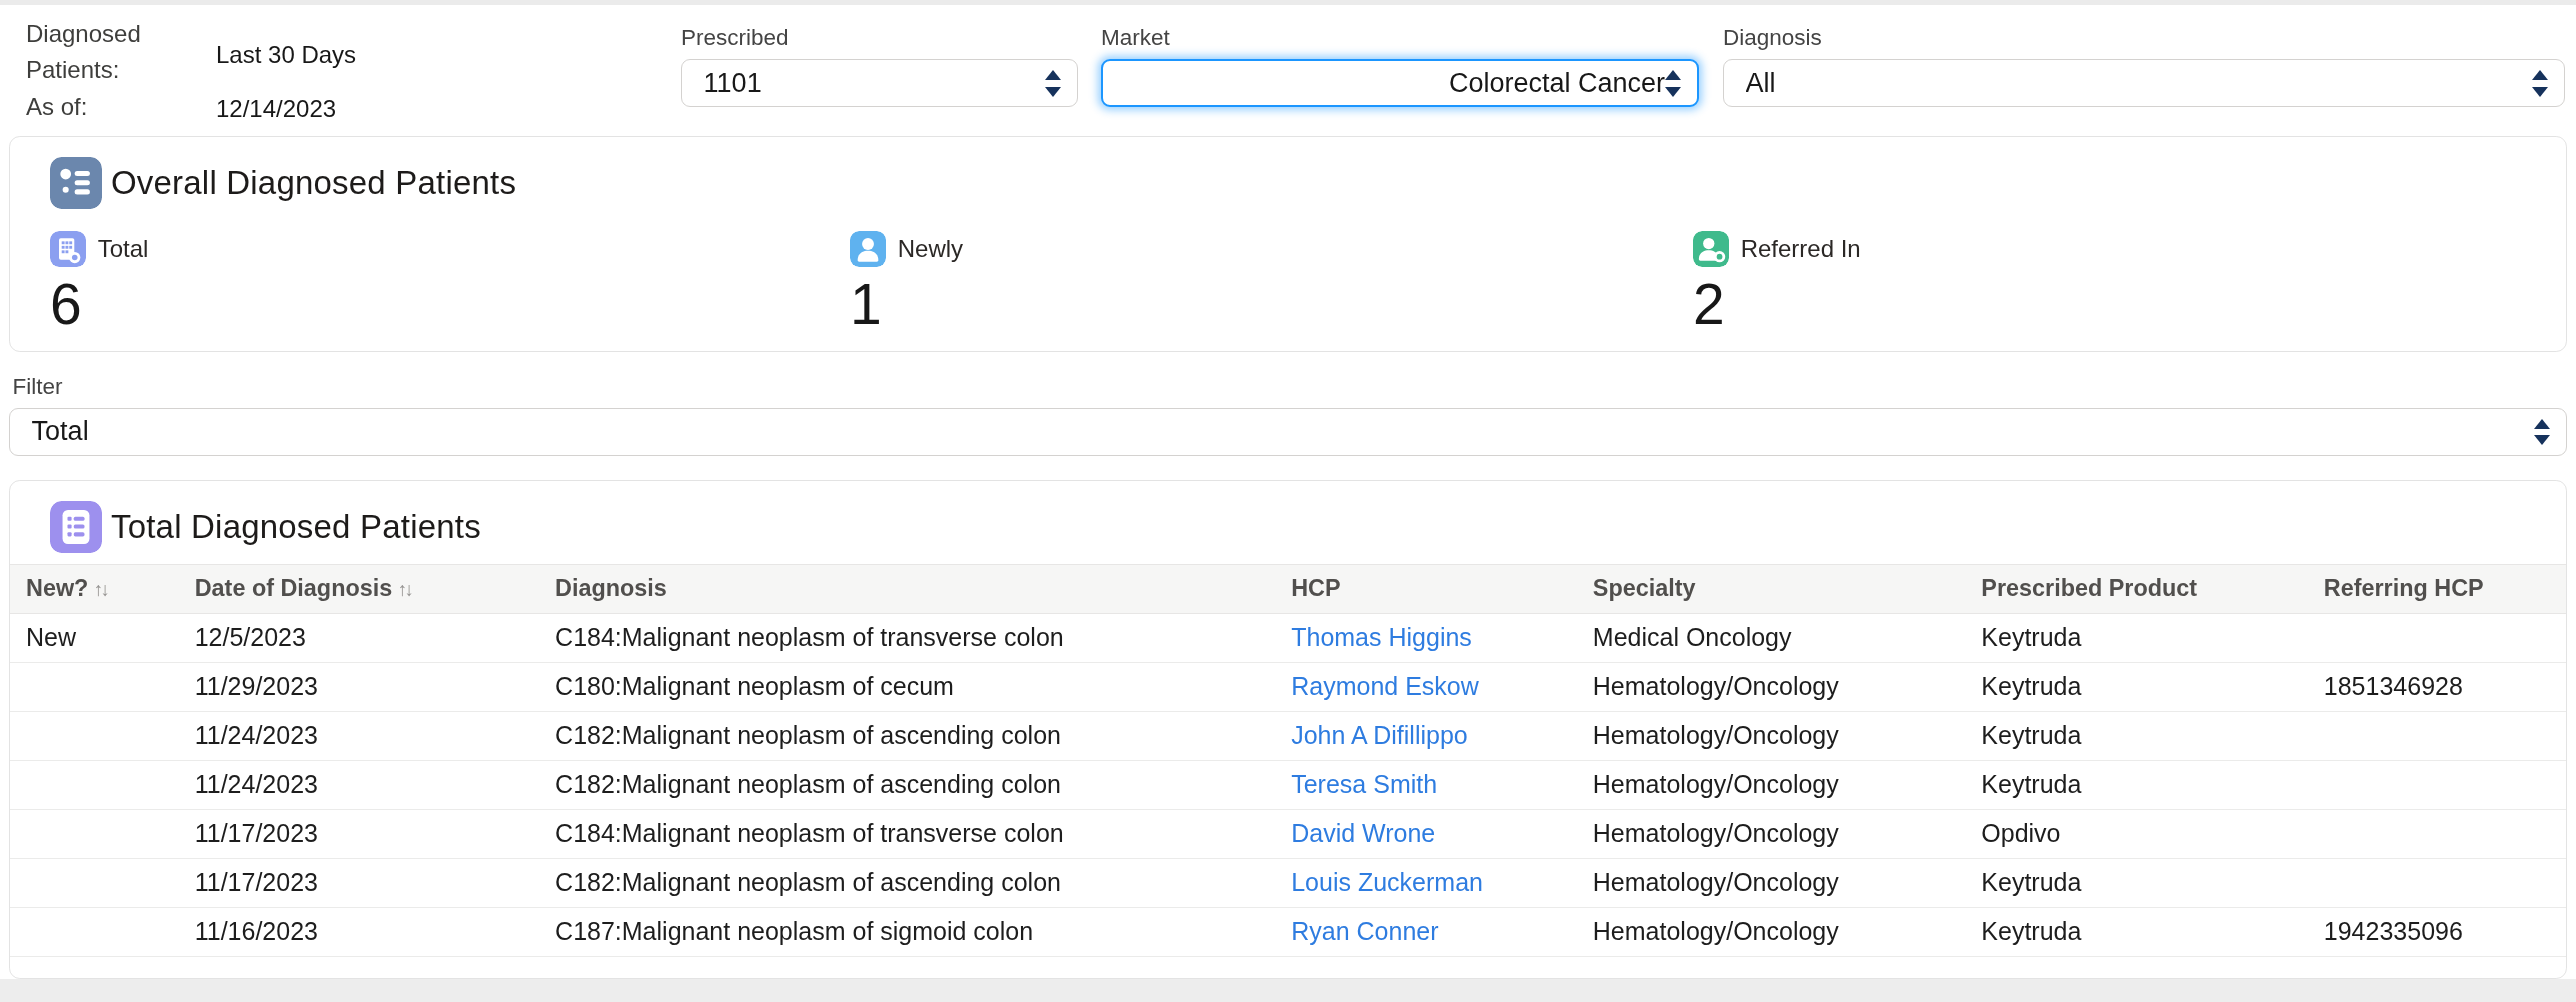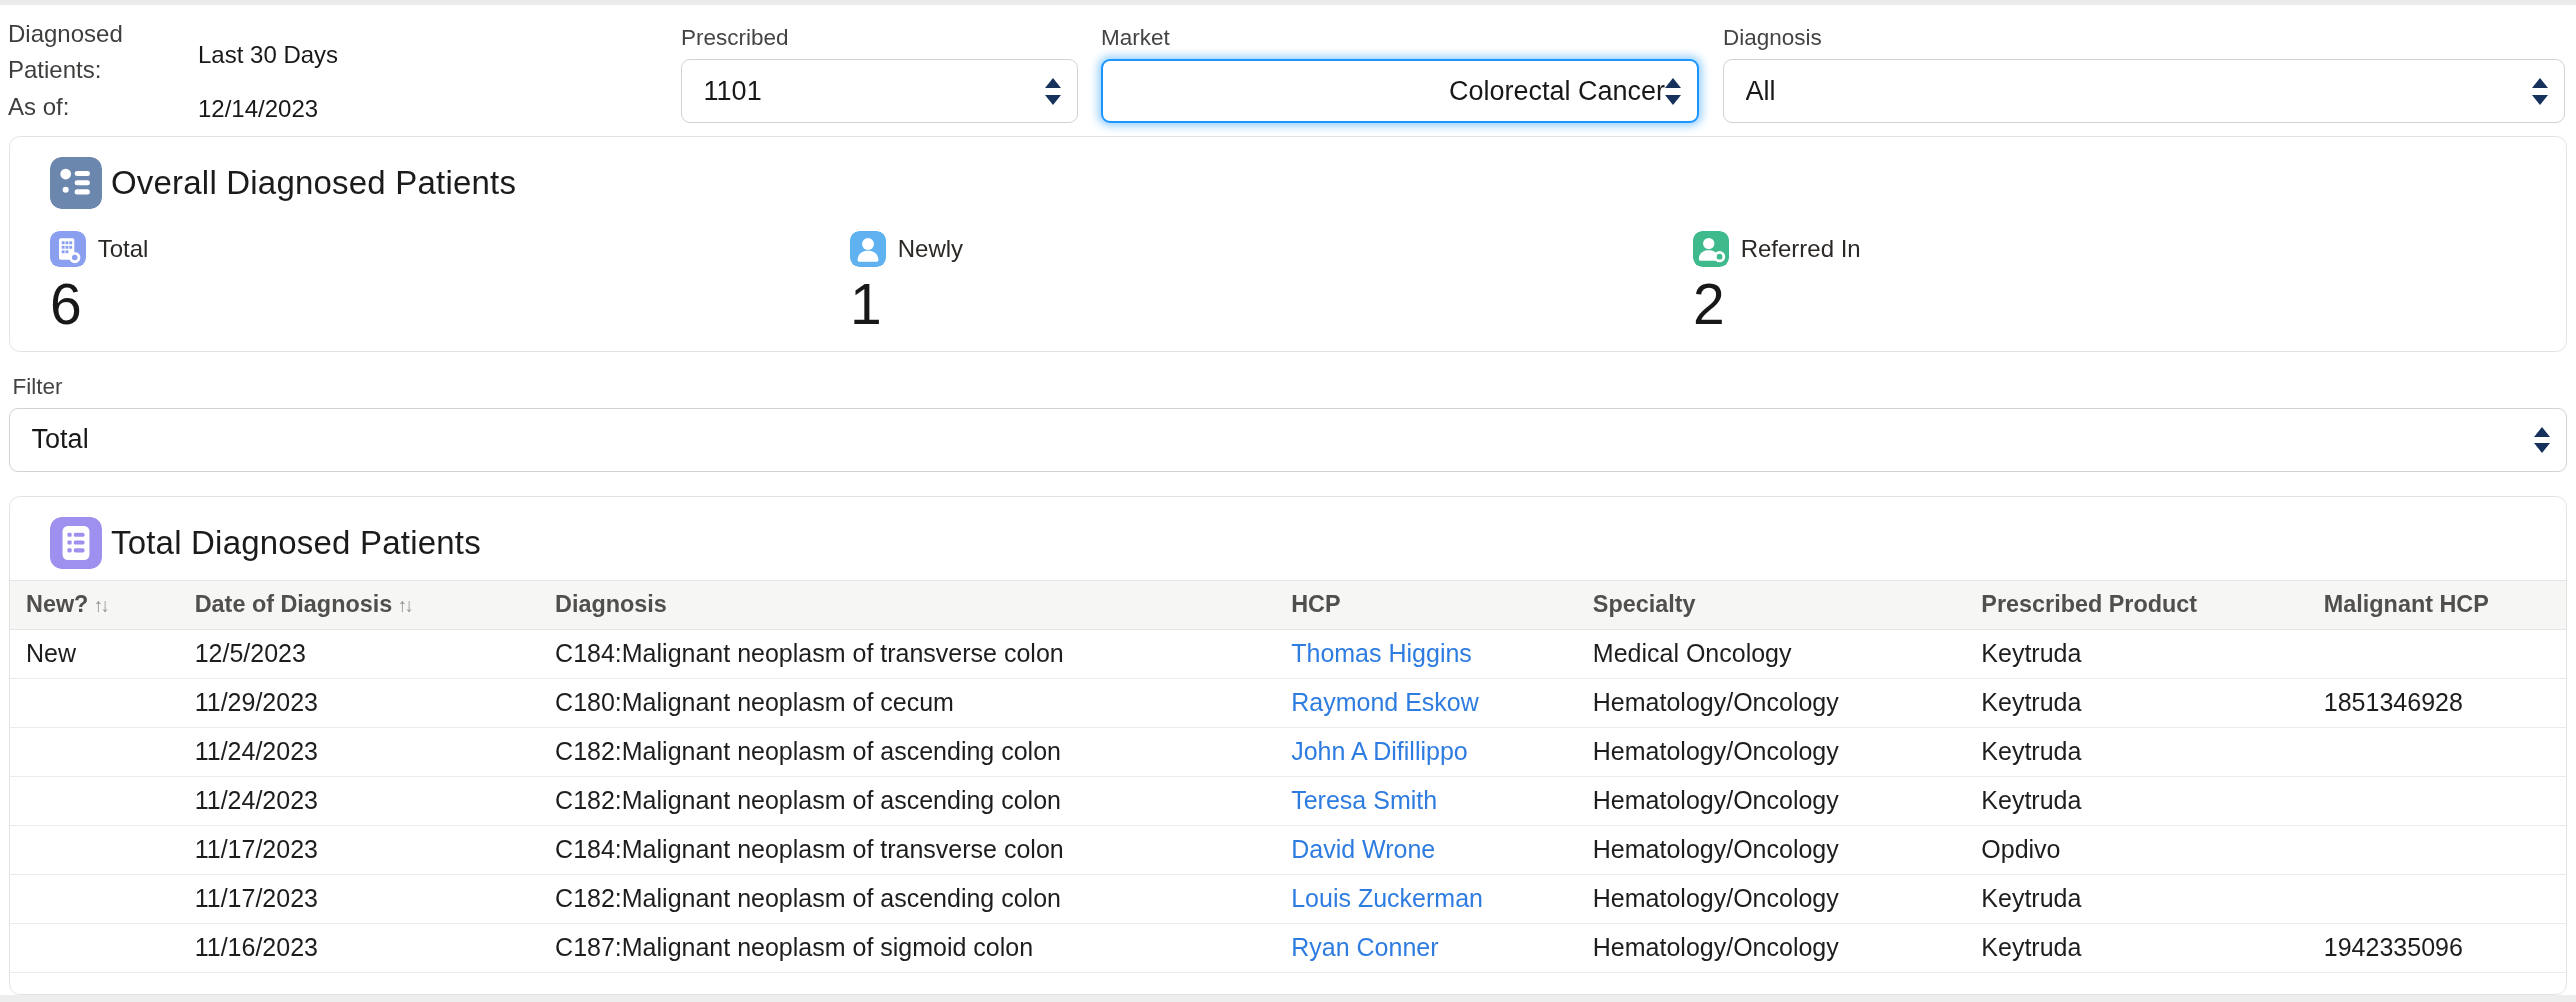--- a/index.html
+++ b/index.html
@@ -6,33 +6,33 @@
   html,body { width:2576px; height:1002px; overflow:hidden; }
   body {
     font-family:"Liberation Sans","DejaVu Sans",sans-serif;
     background:#ededed; color:#181818;
   }
   .page { background:#fff; }
   .top-strip { height:5.4px; background:#ebebeb; }
 
   
   .hdr { position:relative; height:131px; background:#fff; }
-  .hdr-left { position:absolute; left:8px; top:10.8px; display:flex; }
+  .hdr-left { position:absolute; left:26px; top:10.8px; display:flex; }
   .hdr-left .labels { width:190px; font-size:24px; line-height:36px; color:#3e3e3c; }
   .hdr-left .labels .asof { margin-top:0.9px; }
   .hdr-left .values { font-size:24px; line-height:30.5px; padding-top:23.4px; color:#181818; }
   .hdr-left .values .date { margin-top:24px; }
 
   .fgroup { position:absolute; top:20px; }
   .fgroup.territory { left:681px; width:397px; }
   .fgroup.market    { left:1101px; width:598px; }
   .fgroup.diagnosis { left:1723px; width:842px; }
   .flabel { font-size:22.5px; color:#444; margin-bottom:8px; }
   .select {
-    height:64px; background:#fff; border:1.8px solid #d4d2d0; border-radius:9px;
+    height:48px; background:#fff; border:1.8px solid #d4d2d0; border-radius:9px;
     display:flex; align-items:center; padding:0 16px 0 21.6px;
     font-size:27px; color:#181818; cursor:pointer;
   }
   .select .val { flex:1; white-space:nowrap; overflow:hidden; }
   .select.focused {
     border:2.7px solid #1b96ff;
     box-shadow:0 0 9px 2.7px rgba(27,150,255,.45);
     text-align:right;
   }
   .stepper { display:flex; flex-direction:column; align-items:center; gap:6.3px; }
@@ -230,21 +230,21 @@
           <col style="width:10.1%">
       </colgroup>
       <thead>
         <tr>
           <th><span>New?</span><span class="sort-glyph">↑↓</span></th>
           <th><span>Date of Diagnosis</span><span class="sort-glyph">↑↓</span></th>
           <th><span>Diagnosis</span></th>
           <th><span>HCP</span></th>
           <th><span>Specialty</span></th>
           <th><span>Prescribed Product</span></th>
-          <th><span>Malignant HCP</span></th>
+          <th><span>Referring HCP</span></th>
         </tr>
       </thead>
       <tbody>
         <tr>
           <td>New</td>
           <td>12/5/2023</td>
           <td>C184:Malignant neoplasm of transverse colon</td>
           <td class="link">Thomas Higgins</td>
           <td>Medical Oncology</td>
           <td>Keytruda</td>

